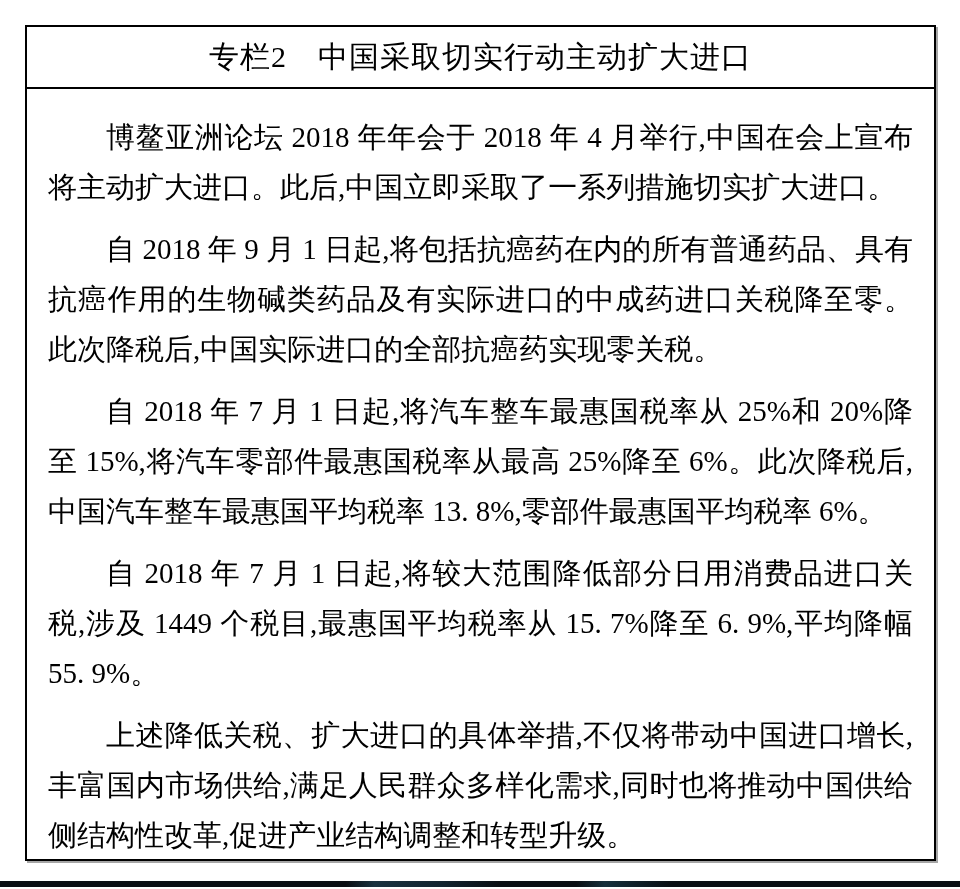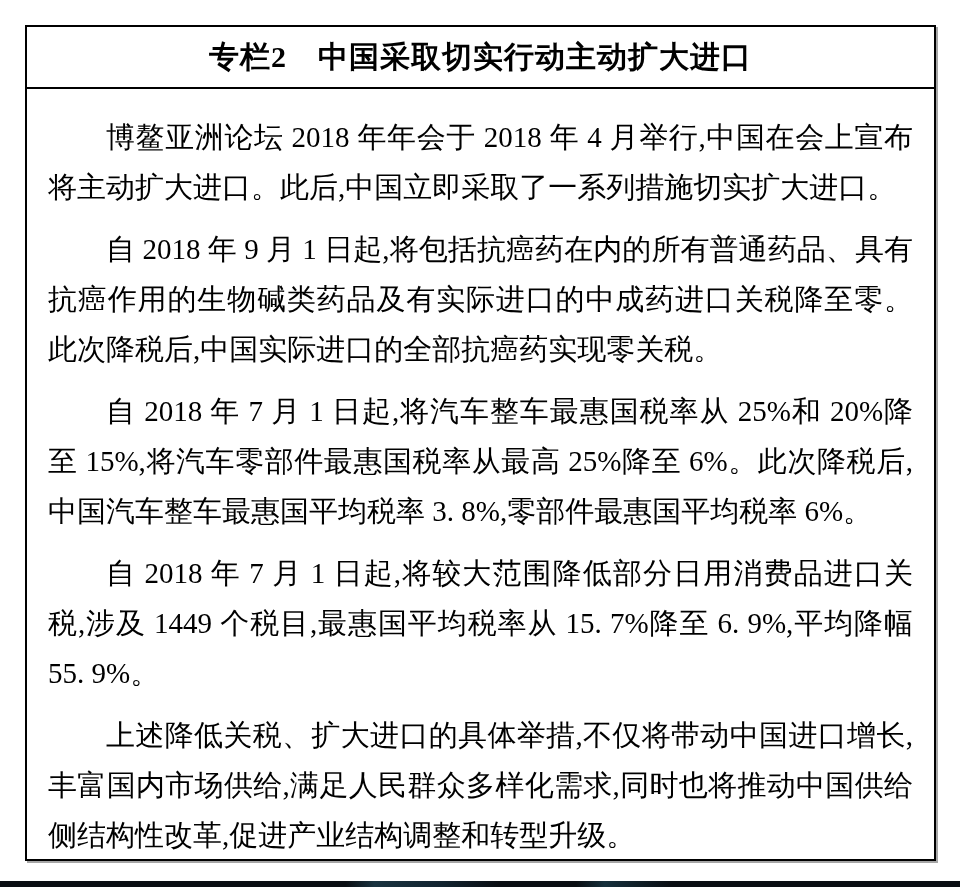--- a/index.html
+++ b/index.html
@@ -24,21 +24,21 @@
     height: 836px;
     box-sizing: border-box;
     border: 2px solid #000000;
     box-shadow: 2px 2px 0 #a6a6a6;
     background: #ffffff;
   }
   .box-title {
     height: 60px;
     line-height: 60px;
     text-align: center;
-    font-weight: bold;
+    font-weight: normal;
     font-size: 30px;
     letter-spacing: 1px;
     border-bottom: 2px solid #000000;
     white-space: nowrap;
     overflow: hidden;
   }
   .box-body {
     padding: 11px 9px 0 9px;
     font-size: 29px;
     line-height: 50px;
@@ -69,21 +69,21 @@
 
 <div class="page">
 
   <div class="column-box">
 
     <div class="box-title">专栏2　中国采取切实行动主动扩大进口</div>
 
     <div class="box-body">
       <p>博鳌亚洲论坛 2018 年年会于 2018 年 4 月举行,中国在会上宣布将主动扩大进口。此后,中国立即采取了一系列措施切实扩大进口。</p>
       <p>自 2018 年 9 月 1 日起,将包括抗癌药在内的所有普通药品、具有抗癌作用的生物碱类药品及有实际进口的中成药进口关税降至零。此次降税后,中国实际进口的全部抗癌药实现零关税。</p>
-      <p>自 2018 年 7 月 1 日起,将汽车整车最惠国税率从 25%和 20%降至 15%,将汽车零部件最惠国税率从最高 25%降至 6%。此次降税后,中国汽车整车最惠国平均税率 3. 8%,零部件最惠国平均税率 6%。</p>
+      <p>自 2018 年 7 月 1 日起,将汽车整车最惠国税率从 25%和 20%降至 15%,将汽车零部件最惠国税率从最高 25%降至 6%。此次降税后,中国汽车整车最惠国平均税率 13. 8%,零部件最惠国平均税率 6%。</p>
       <p>自 2018 年 7 月 1 日起,将较大范围降低部分日用消费品进口关税,涉及 1449 个税目,最惠国平均税率从 15. 7%降至 6. 9%,平均降幅 55. 9%。</p>
       <p>上述降低关税、扩大进口的具体举措,不仅将带动中国进口增长,丰富国内市场供给,满足人民群众多样化需求,同时也将推动中国供给侧结构性改革,促进产业结构调整和转型升级。</p>
     </div>
 
   </div>
 
   <div class="bottom-edge"></div>
 
 </div>
 

